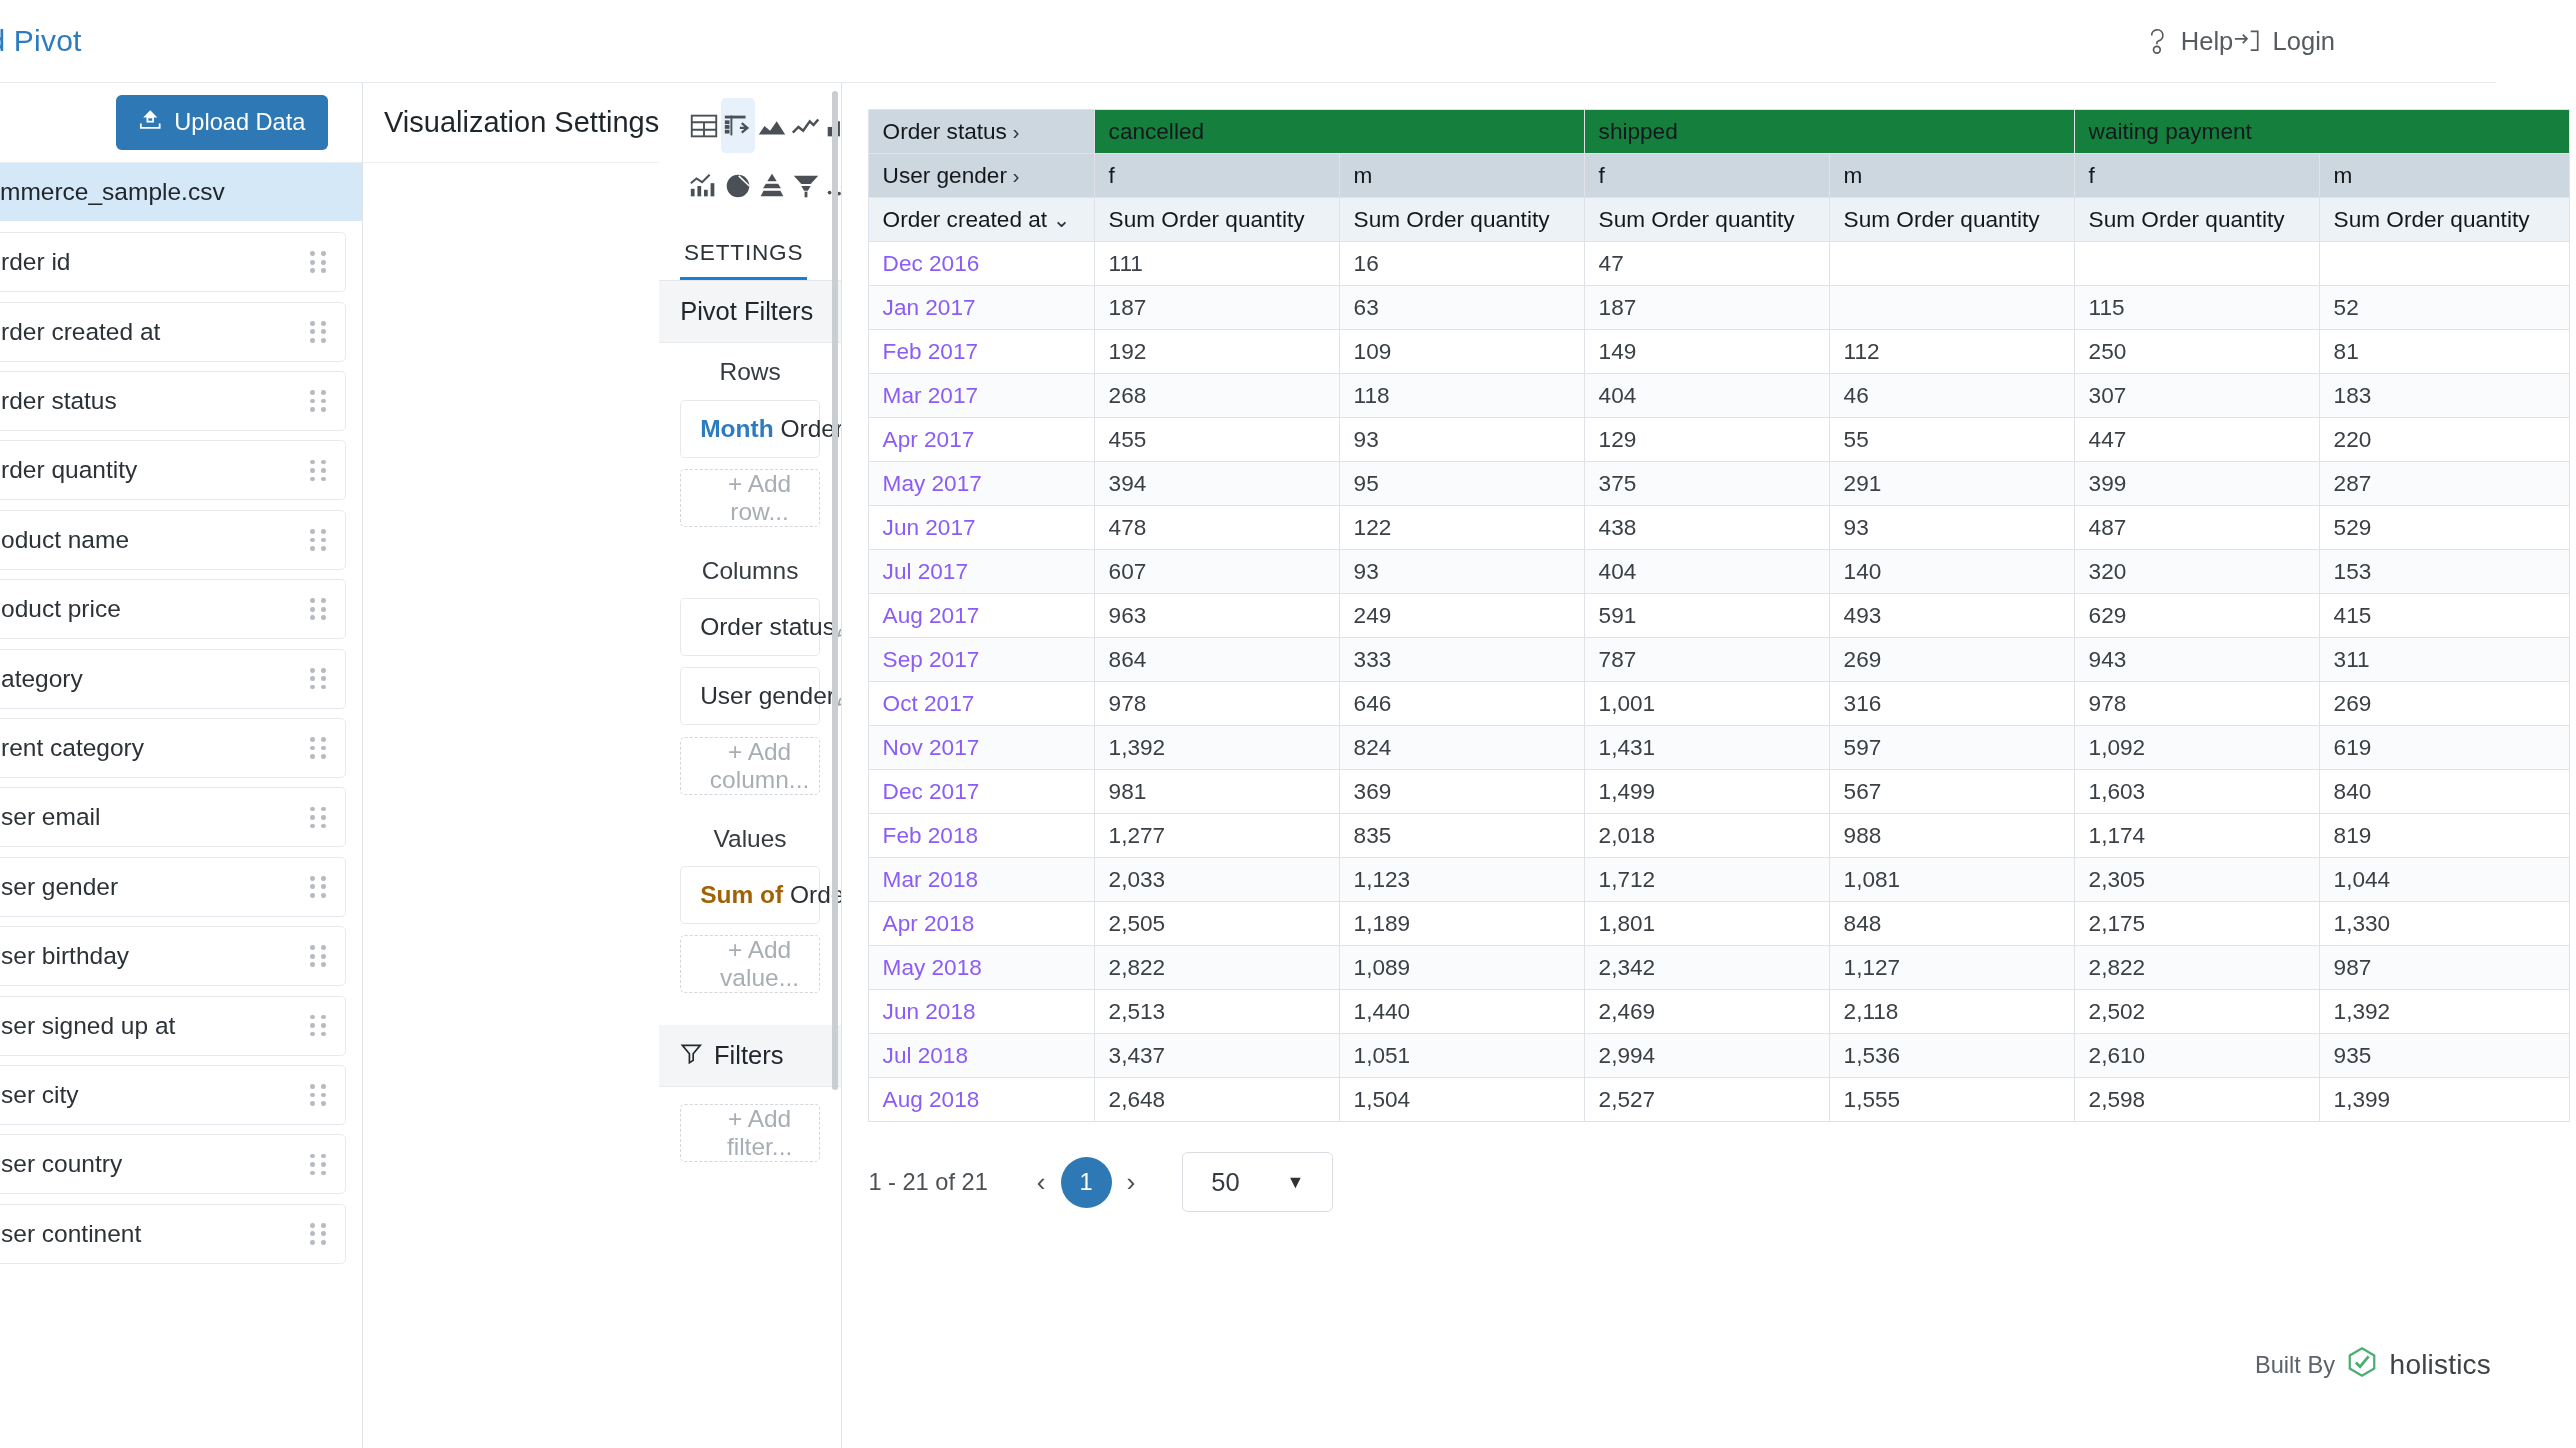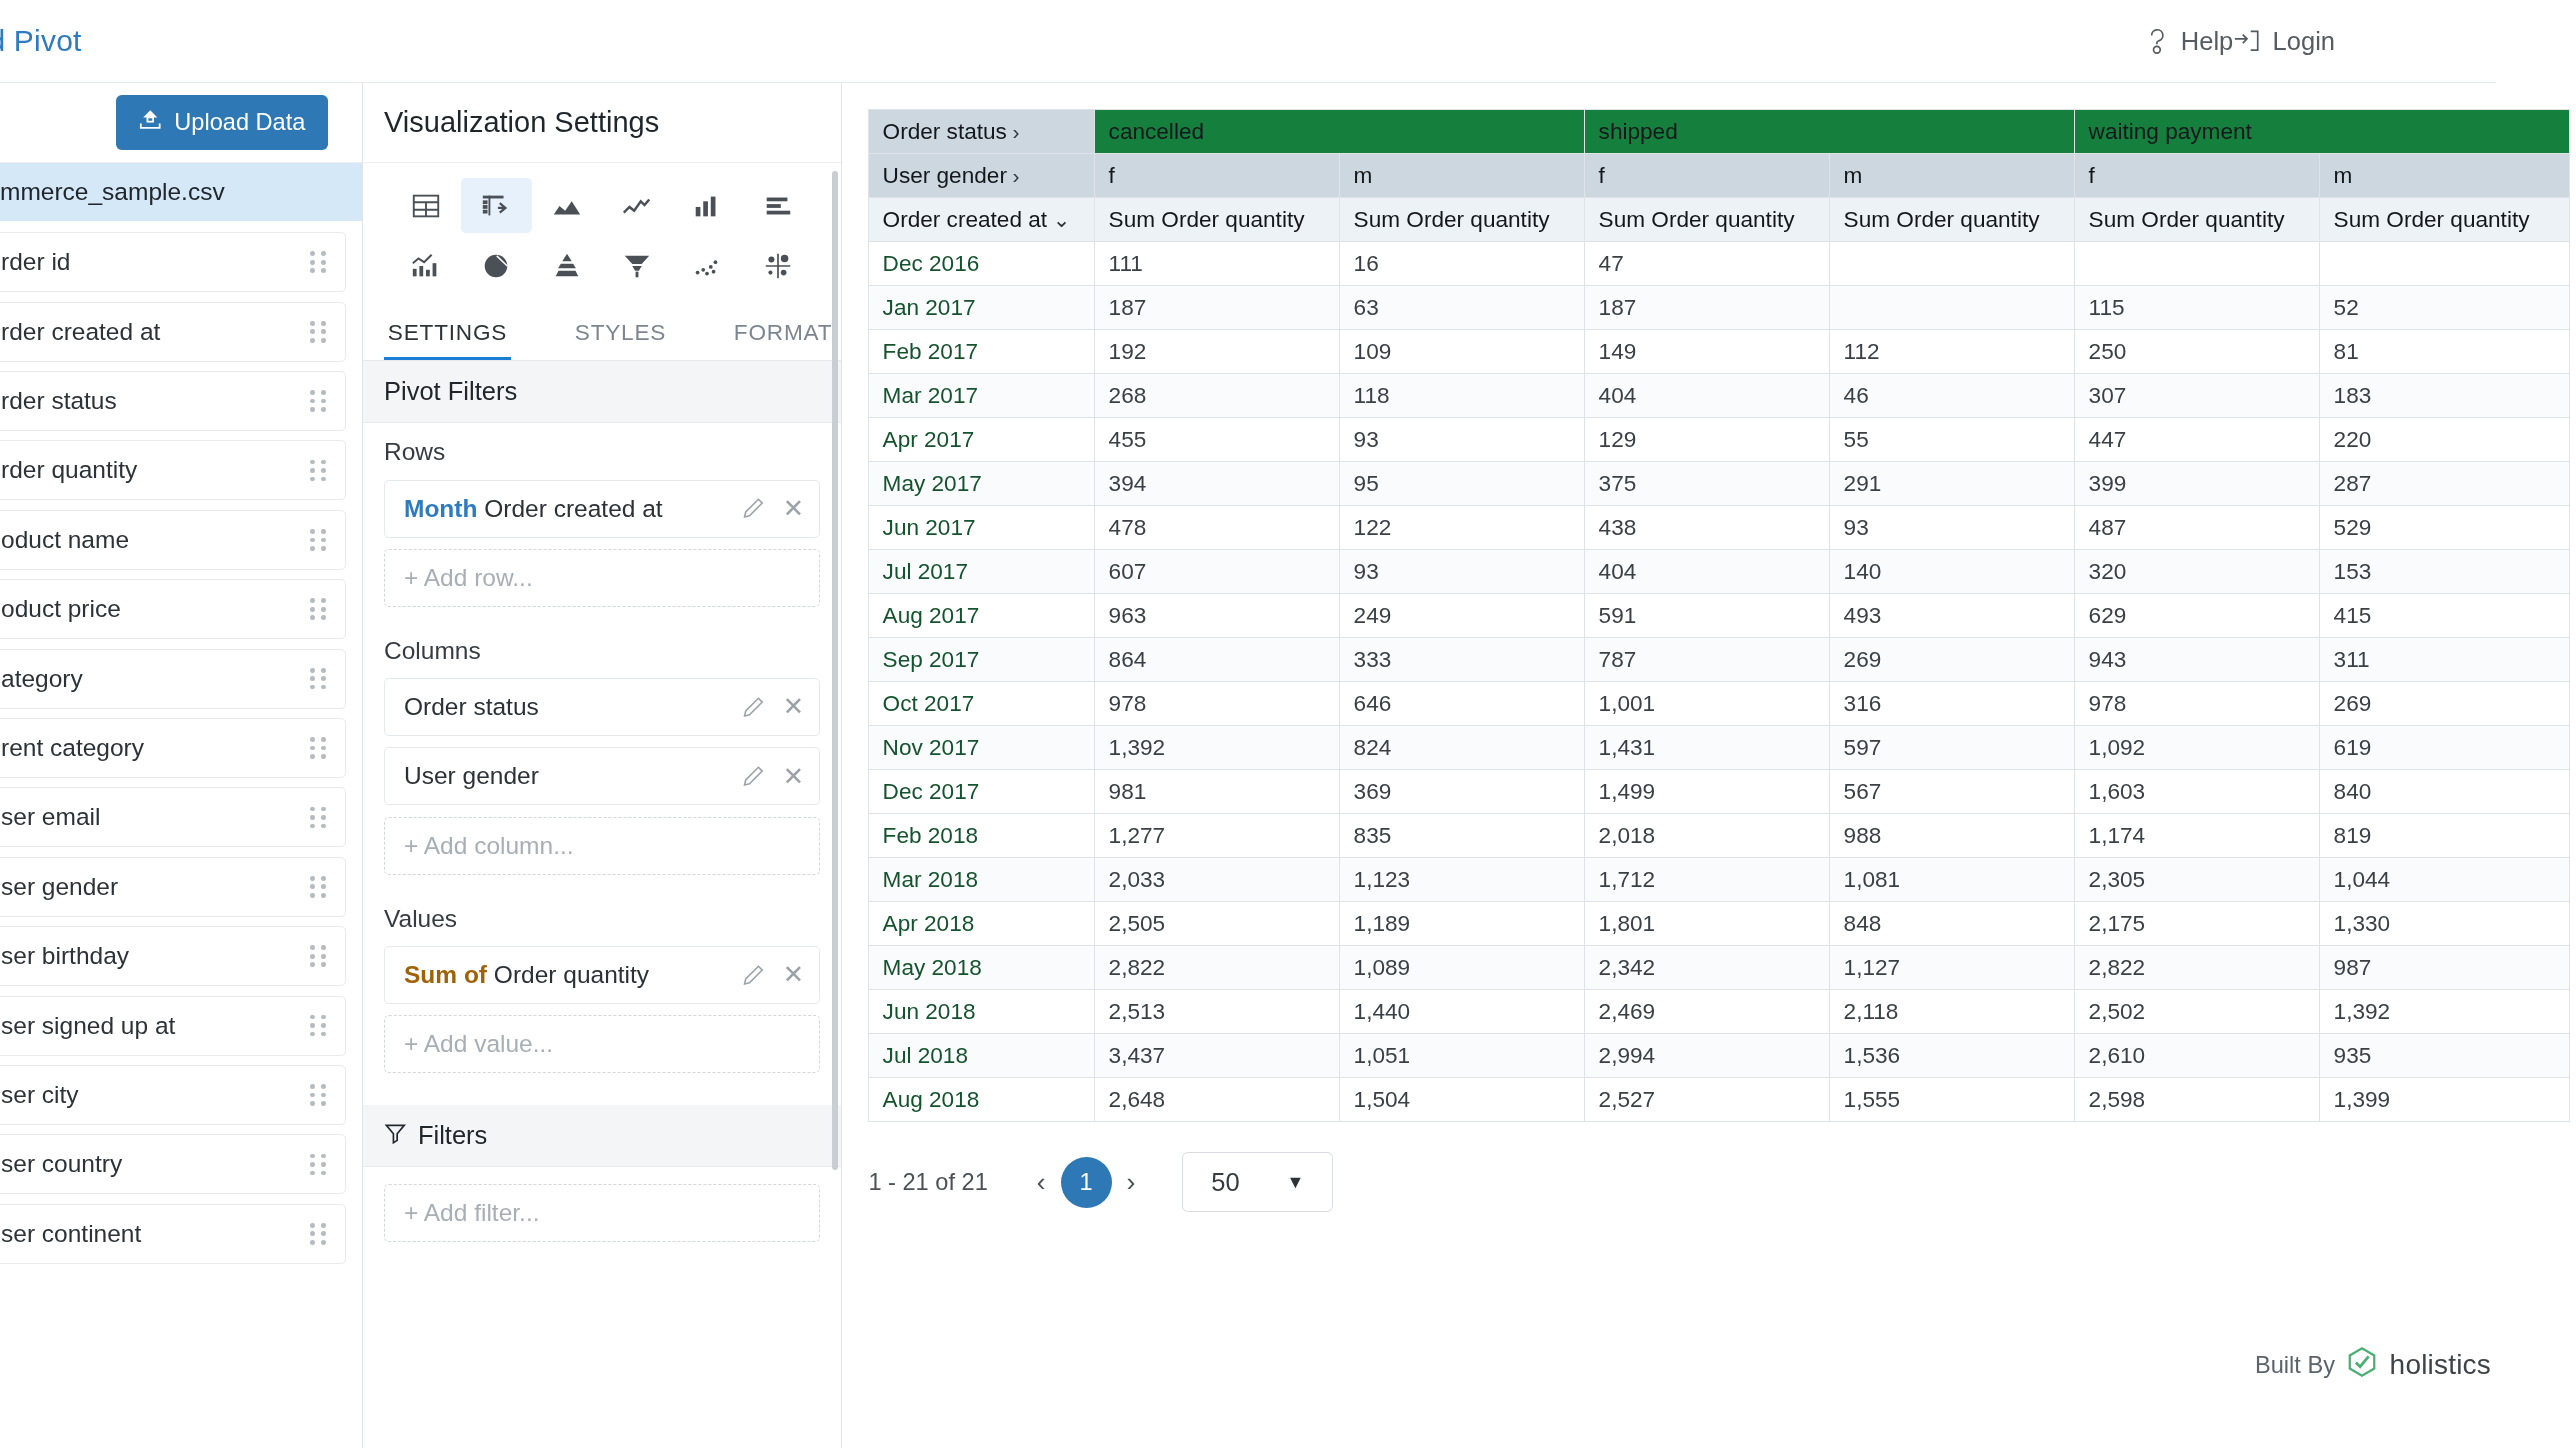--- a/index.html
+++ b/index.html
@@ -61,21 +61,21 @@
     padding: 0 17px 0 94px; cursor: grab; white-space: nowrap;
     font-size: 24.5px; color: #2c3238;
   }
   .drag-dots { margin-left: auto; display: grid; grid-template-columns: 6.6px 6.6px; gap: 3.8px 4.7px; }
   .drag-dots i { width: 4.7px; height: 4.7px; background: #b6bbc1; border-radius: 50%; display:block; }
 
   
   .viz-panel {
     width: 479px; height: 100%; background: #fff;
     border-right: 0.9px solid #e0e3e7; position: relative; overflow: hidden;
-    display: flex; flex-direction: column;
+    display: flex; flex-direction: row; text-align: center;
   }
   .viz-title {
     height: 80px; display: flex; align-items: center; padding-left: 21px;
     font-size: 29px; color: #1e252b; border-bottom: 0.9px solid #eceef0;
   }
   .viz-scroll { flex: 1; position: relative; overflow: hidden; }
   .chart-icons {
     padding: 15px 28px 3.8px 28px; display: grid;
     grid-template-columns: repeat(6, 1fr); row-gap: 5.7px;
   }
@@ -142,21 +142,21 @@
     background: #ccd7e0; color: #14181c; font-weight: bold; font-size: 22.6px;
   }
   th.hdr-grp { background: #15803d; color: #14181c; text-align: center; font-size: 22.6px;}
   th.hdr-sub { background: #ccd7e0; color: #14181c; text-align: center; font-size: 22.6px;}
   th.hdr-measure {
     background: #edf2f7; color: #14181c; font-weight: bold; font-size: 22.6px;
   }
   th.hdr-rowlabel {
     background: #edf2f7; color: #14181c; font-weight: bold; font-size: 22.6px;
   }
-  td.row-label { font-weight: bold; color: #14532d; background: #fff; }
+  td.row-label { font-weight: bold; color: #8b5cf6; background: #fff; }
   td.val { color: #3a4046; background: #fff; }
   tr.alt td { background: #fafbfc; }
   .caret { color:#2c3339; font-size: 21px; padding-left: 5.7px; }
 
   .pager { display: flex; align-items: center; gap: 0; padding: 30px 0 0 0; }
   .pager-info { font-size: 23.6px; color: #4b5157; margin-right: 34px; }
   .pager-arrow {
     font-size: 26.4px; color: #4b5157; cursor: pointer; padding: 0 15px; user-select: none;
   }
   .pager-num {

